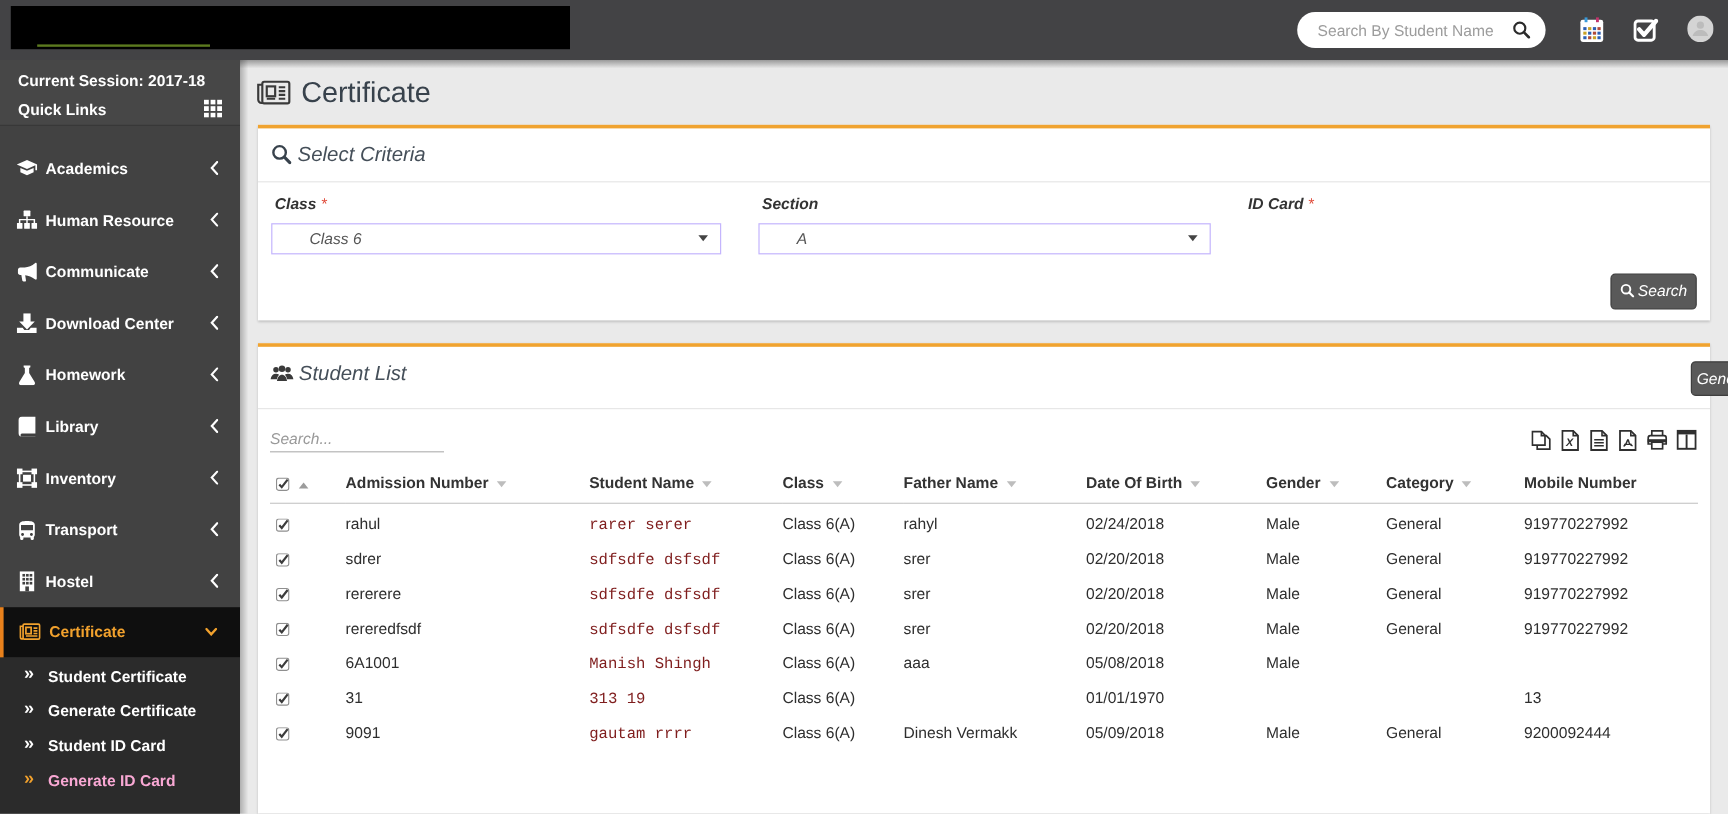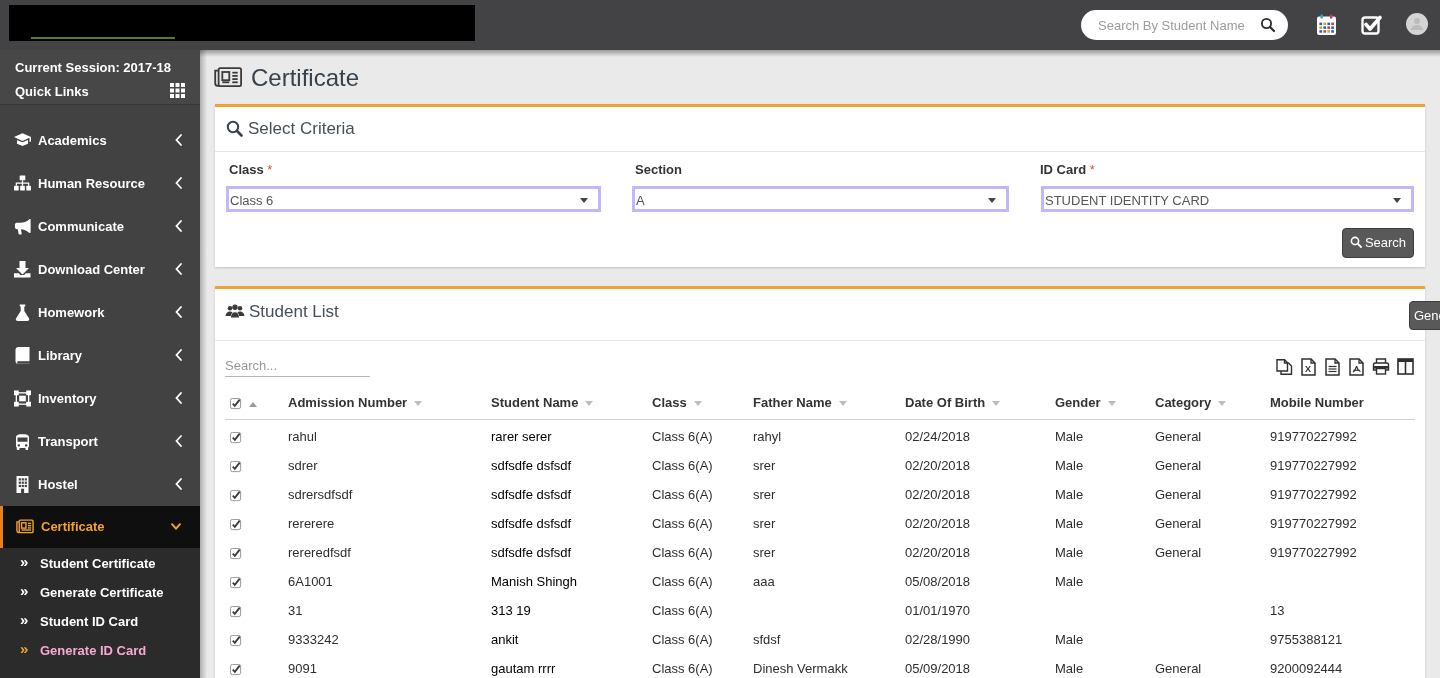--- a/index.html
+++ b/index.html
@@ -23,37 +23,37 @@
   #active-item { left:0; top:506px; width:200px; height:42px; background:#0f0f0f; border-left:3px solid #e8811c; }
   #active-item .lbl { position:absolute; left:38px; top:13px; font-size:13px; font-weight:bold; color:#f1a12d; }
   #active-item .ico { position:absolute; left:13px; top:12px; width:18px; height:17px; }
   #submenu { left:0; top:548px; width:200px; height:130px; background:#2b2b2b; }
   .sitem { position:absolute; left:0; width:200px; height:29px; }
   .sitem .arr { position:absolute; left:20px; top:2px; font-size:15px; font-weight:bold; color:#fff; }
   .sitem .lbl { position:absolute; left:40px; top:5px; font-size:13px; font-weight:bold; color:#fff;text-align:center; }
   #topshadow { left:200px; top:50px; width:1240px; height:7px; background:linear-gradient(#9a9a9a,#eaeaea); }
   #leftshadow { left:200px; top:50px; width:7px; height:628px; background:linear-gradient(90deg,rgba(0,0,0,.25),rgba(0,0,0,0)); }
   #pagetitle { left:251px; top:64px; font-size:24px; color:#38424c; }
-  .card { position:absolute; left:215px; width:1210px; background:#fff; border-top:3px solid #f0a330; box-shadow:0 1px 2px rgba(0,0,0,.18); }
+  .card { position:absolute; left:215px; width:1210px; background:#fff; border-top:3px solid #f0a330; box-shadow:0 1px 2px rgba(0,0,0,.18);font-style:italic; }
   #card1 { top:104px; height:163px; }
   #card2 { top:286px; height:392px; }
   .cardtitle { position:absolute; font-size:17px; color:#454f59; }
   .carddiv { position:absolute; left:0; width:1210px; height:1px; background:#e7e7e7; }
   .flabel { position:absolute; top:55px; font-size:13px; font-weight:bold; color:#333; }
   .req { color:#e04b3a; font-weight:normal; }
-  .sel { position:absolute; top:79px; height:26px; background:#fff; border:3px solid #c4b5fd; font-size:13px; color:#555; line-height:24px; padding-left:1px; }
+  .sel { position:absolute; top:79px; height:26px; background:#fff; border:1px solid #c4b5fd; font-size:13px; color:#555; line-height:24px; padding-left:31px; }
   .sel .ar { position:absolute; right:10px; top:9px; width:0; height:0; border-left:4px solid transparent; border-right:4px solid transparent; border-top:5px solid #444; }
   .btn { position:absolute; background:#595959; border:1px solid #3e3e3e; border-radius:4px; color:#fff; font-size:13px; text-align:center; }
   
   #tbl { position:absolute; left:225px; top:389px; width:1190px; border-collapse:collapse; table-layout:fixed; font-size:13px; color:#2e2e2e; }
   #tbl td:first-child, #tbl th:first-child { padding-left:5px; }
   #tbl th { text-align:left; font-weight:bold; color:#333; height:30px; border-bottom:1px solid #cfcfcf; padding:6px 0 0 0; vertical-align:top; }
   #tbl td { height:29px; padding:0; vertical-align:middle; }
   #tbl tbody tr:first-child td { height:32px; padding-top:3px; }
-  #tbl a { color:#000000; text-decoration:none; }
+  #tbl a { color:#7f1d1d; text-decoration:none;font-family:Liberation Mono, monospace; }
   .caret { display:inline-block; width:0; height:0; border-left:4px solid transparent; border-right:4px solid transparent; border-top:5px solid #bdbdbd; margin-left:7px; vertical-align:middle; }
   .cb { display:inline-block; width:12px; height:12px; vertical-align:middle; }
 </style>
 </head>
 <body>
 <div class="abs" id="topbar"></div>
 <div class="abs" id="logoredact"></div>
 <div class="abs" id="greenline"></div>
 <div class="abs" id="searchpill">
     <span>Search By Student Name</span>
@@ -289,21 +289,20 @@
       <circle cx="7" cy="7" r="5.2" fill="none" stroke="#38424c" stroke-width="2"></circle>
       <line x1="11" y1="11" x2="15.5" y2="15.5" stroke="#38424c" stroke-width="2.6" stroke-linecap="round"></line>
     </svg>
   <div class="cardtitle" style="left:33px;top:12px">Select Criteria</div>
   <div class="carddiv" style="top:44px"></div>
   <div class="flabel" style="left:14px">Class <span class="req">*</span></div>
   <div class="flabel" style="left:420px">Section</div>
   <div class="flabel" style="left:825px">ID Card <span class="req">*</span></div>
   <div class="sel" style="left:11px;width:375px">Class 6<span class="ar"></span></div>
   <div class="sel" style="left:417px;width:377px">A<span class="ar"></span></div>
-  <div class="sel" style="left:826px;width:373px">STUDENT IDENTITY CARD<span class="ar"></span></div>
   <div class="btn" style="left:1127px;top:121px;width:72px;height:30px;line-height:28px">
     <svg style="vertical-align:-1px;margin-right:3px" width="12" height="12" viewBox="0 0 12 12">
         <circle cx="5" cy="5" r="3.6" fill="none" stroke="#fff" stroke-width="1.6"></circle>
         <line x1="7.7" y1="7.7" x2="11" y2="11" stroke="#fff" stroke-width="1.8" stroke-linecap="round"></line>
       </svg>Search</div>
 </div>
 
 <div class="card" id="card2">
   <svg style="position:absolute;left:10px;top:15px" width="20" height="16" viewBox="0 0 20 16">
       <g fill="#3a3a3a">
@@ -417,34 +416,20 @@
         <td>02/20/2018</td>
         <td>Male</td>
         <td>General</td>
         <td>919770227992</td>
       </tr>
 <tr>
         <td><svg class="cb" viewBox="0 0 13 13">
             <rect x="0.5" y="0.5" width="11" height="11" rx="2" fill="#fff" stroke="#8f8f8f" stroke-width="1"></rect>
             <path d="M3 6.2 L5.2 8.6 L10.5 1.8" fill="none" stroke="#3c3c3c" stroke-width="2"></path>
           </svg></td>
-        <td>sdrersdfsdf</td>
-        <td><a>sdfsdfe dsfsdf</a></td>
-        <td>Class 6(A)</td>
-        <td>srer</td>
-        <td>02/20/2018</td>
-        <td>Male</td>
-        <td>General</td>
-        <td>919770227992</td>
-      </tr>
-<tr>
-        <td><svg class="cb" viewBox="0 0 13 13">
-            <rect x="0.5" y="0.5" width="11" height="11" rx="2" fill="#fff" stroke="#8f8f8f" stroke-width="1"></rect>
-            <path d="M3 6.2 L5.2 8.6 L10.5 1.8" fill="none" stroke="#3c3c3c" stroke-width="2"></path>
-          </svg></td>
         <td>rererere</td>
         <td><a>sdfsdfe dsfsdf</a></td>
         <td>Class 6(A)</td>
         <td>srer</td>
         <td>02/20/2018</td>
         <td>Male</td>
         <td>General</td>
         <td>919770227992</td>
       </tr>
 <tr>
@@ -487,34 +472,20 @@
         <td>01/01/1970</td>
         <td></td>
         <td></td>
         <td>13</td>
       </tr>
 <tr>
         <td><svg class="cb" viewBox="0 0 13 13">
             <rect x="0.5" y="0.5" width="11" height="11" rx="2" fill="#fff" stroke="#8f8f8f" stroke-width="1"></rect>
             <path d="M3 6.2 L5.2 8.6 L10.5 1.8" fill="none" stroke="#3c3c3c" stroke-width="2"></path>
           </svg></td>
-        <td>9333242</td>
-        <td><a>ankit</a></td>
-        <td>Class 6(A)</td>
-        <td>sfdsf</td>
-        <td>02/28/1990</td>
-        <td>Male</td>
-        <td></td>
-        <td>9755388121</td>
-      </tr>
-<tr>
-        <td><svg class="cb" viewBox="0 0 13 13">
-            <rect x="0.5" y="0.5" width="11" height="11" rx="2" fill="#fff" stroke="#8f8f8f" stroke-width="1"></rect>
-            <path d="M3 6.2 L5.2 8.6 L10.5 1.8" fill="none" stroke="#3c3c3c" stroke-width="2"></path>
-          </svg></td>
         <td>9091</td>
         <td><a>gautam rrrr</a></td>
         <td>Class 6(A)</td>
         <td>Dinesh Vermakk</td>
         <td>05/09/2018</td>
         <td>Male</td>
         <td>General</td>
         <td>9200092444</td>
       </tr>
 </tbody>

